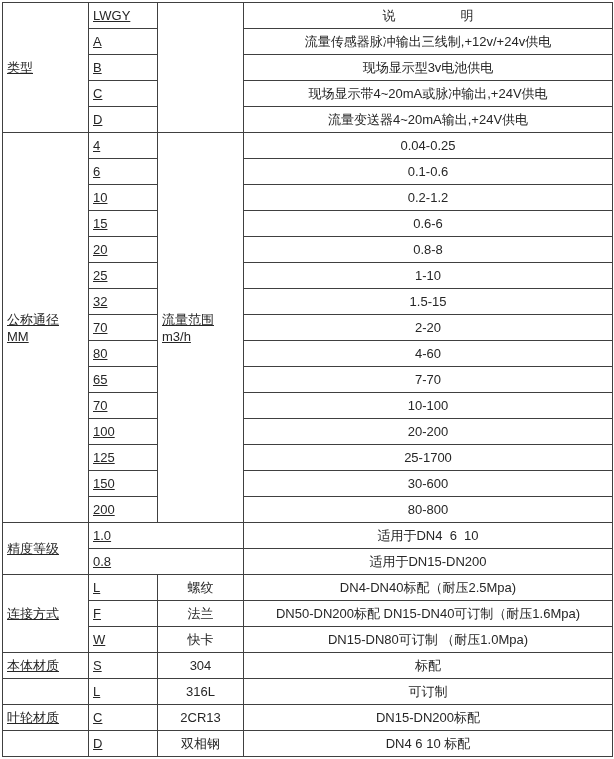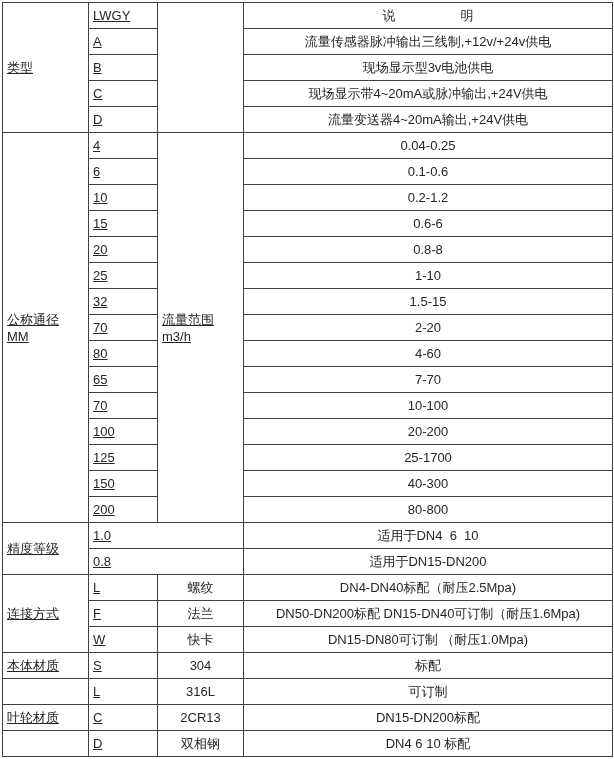--- a/index.html
+++ b/index.html
@@ -123,21 +123,21 @@
         <tr>
           <td class="ac">100</td>
           <td class="al">20-200</td>
         </tr>
         <tr>
           <td class="ac">125</td>
           <td class="al">25-1700</td>
         </tr>
         <tr>
           <td class="ac">150</td>
-          <td class="al">40-300</td>
+          <td class="al">30-600</td>
         </tr>
         <tr>
           <td class="ac">200</td>
           <td class="al">80-800</td>
         </tr>
         <tr>
           <td rowspan="2" class="ac">精度等级</td>
           <td colspan="2" class="ac">1.0</td>
           <td class="al">适用于DN4  6  10</td>
         </tr>

